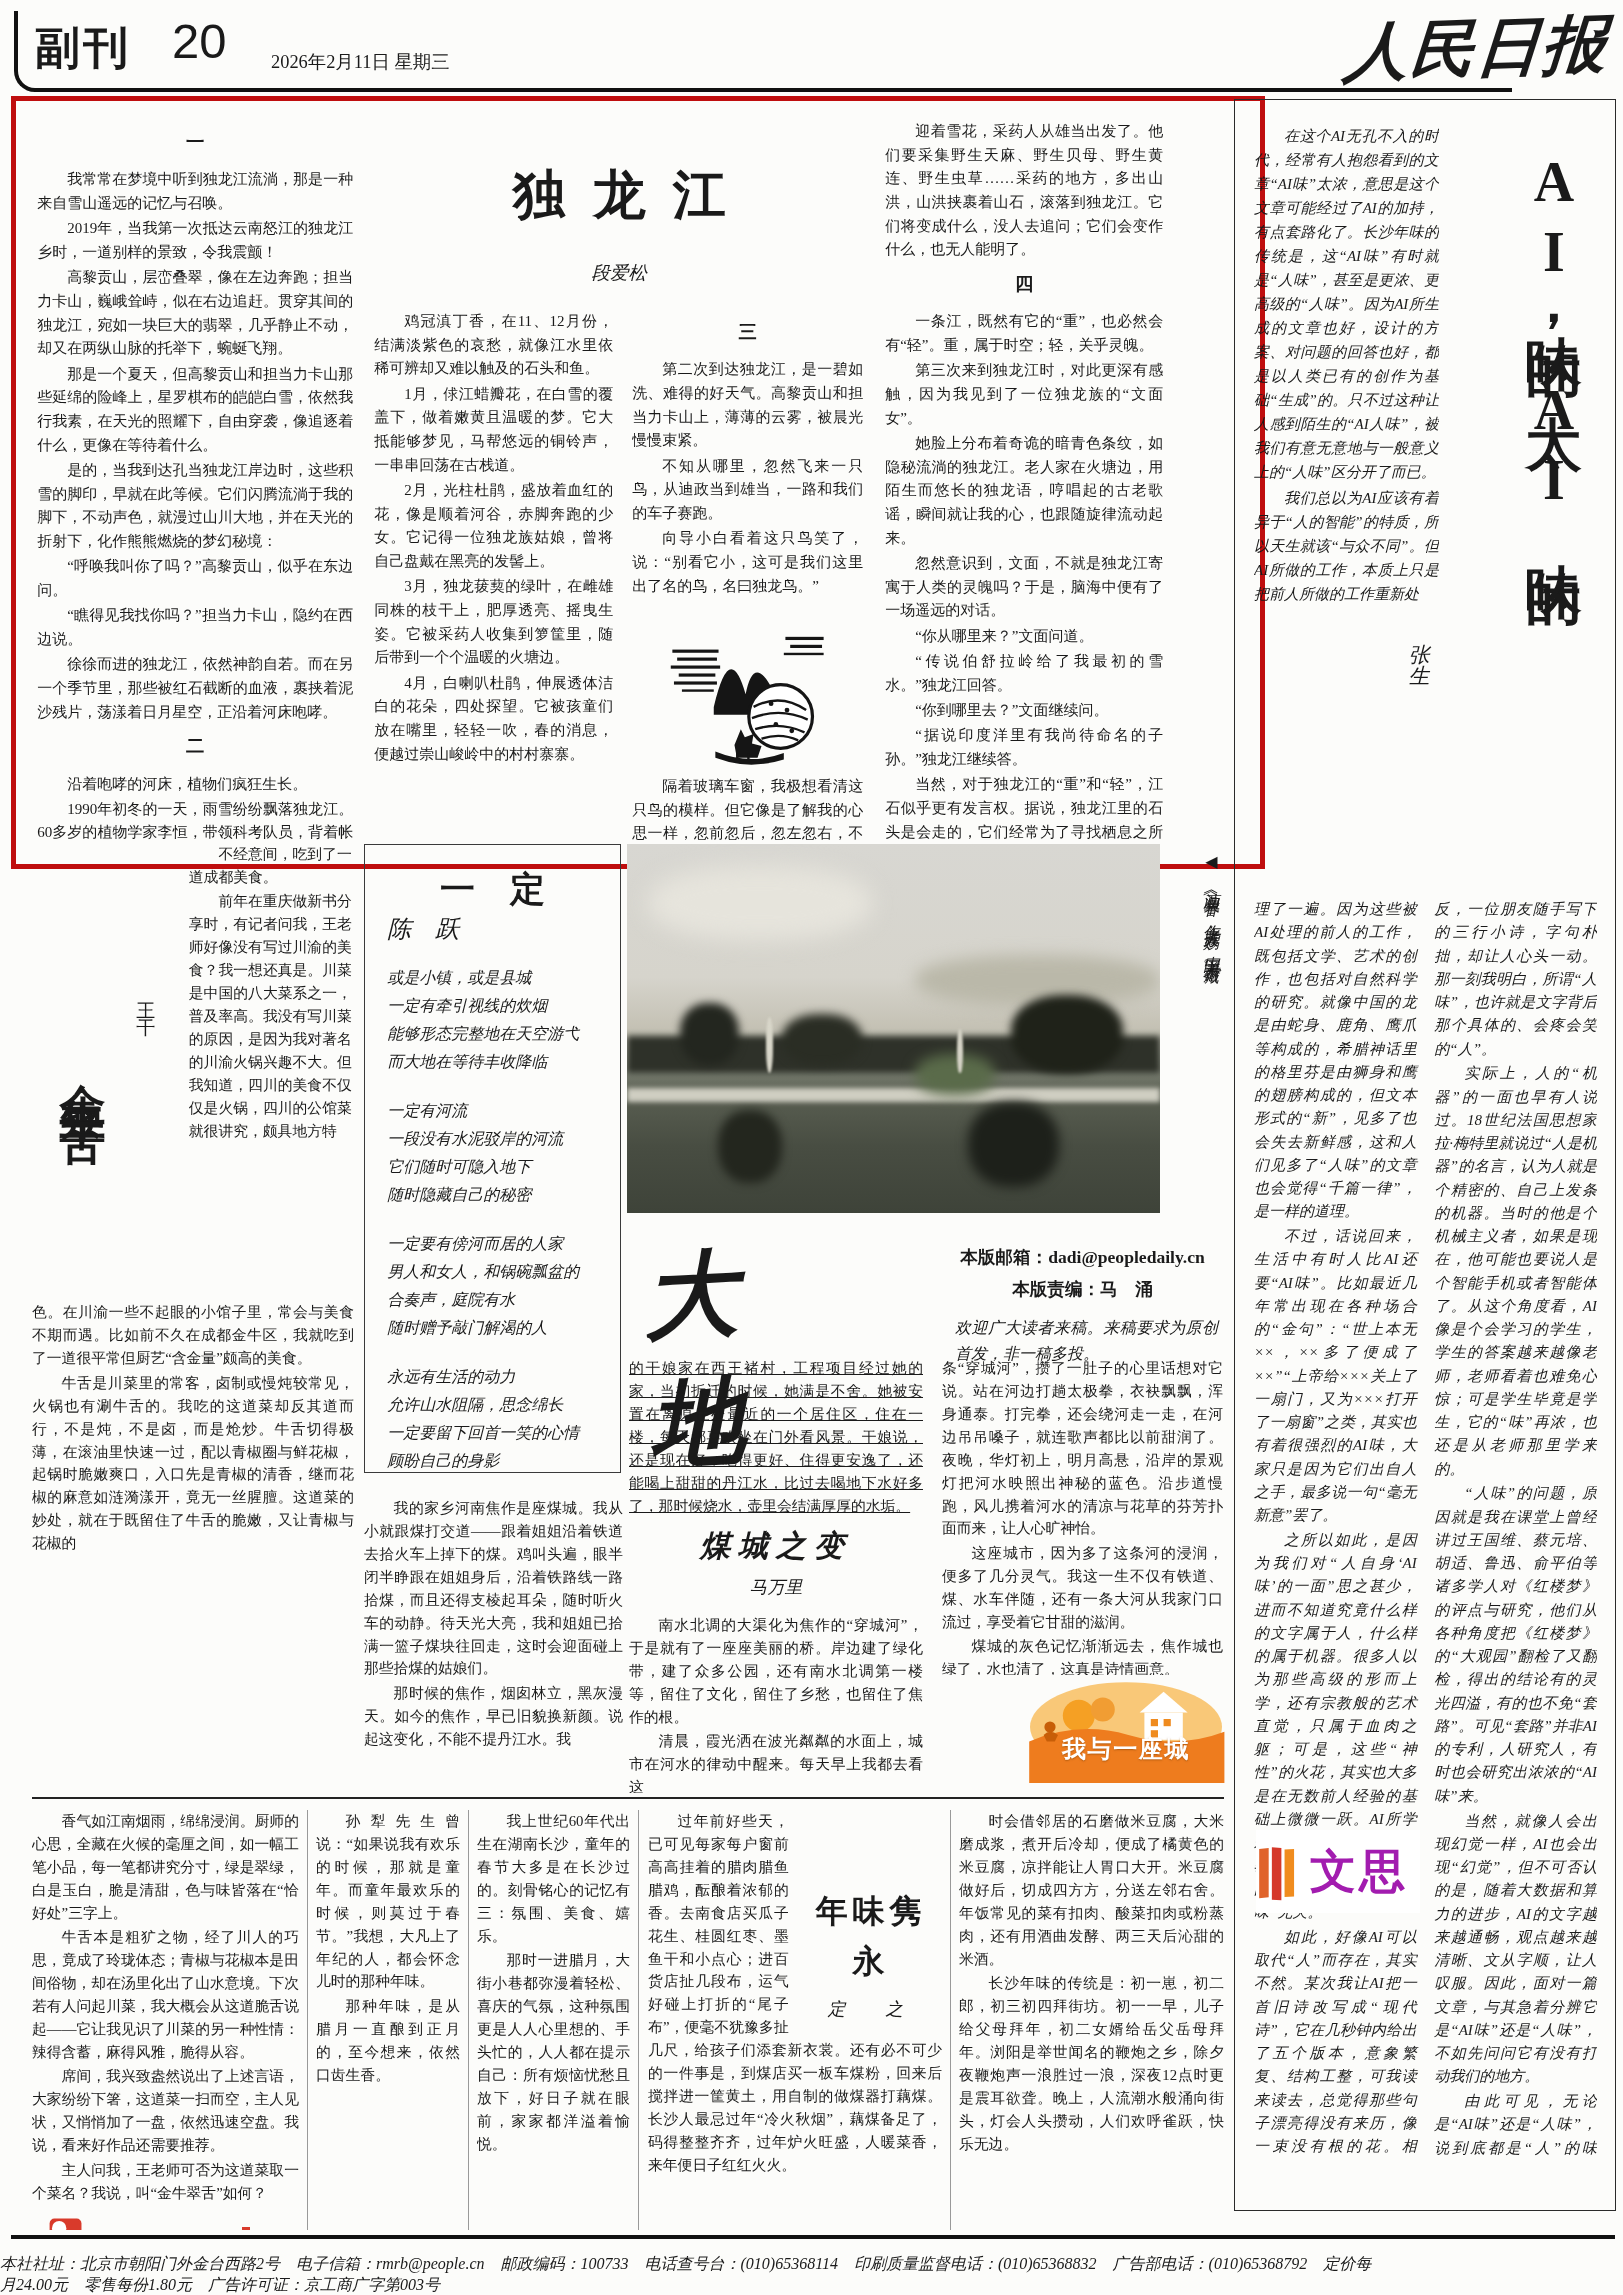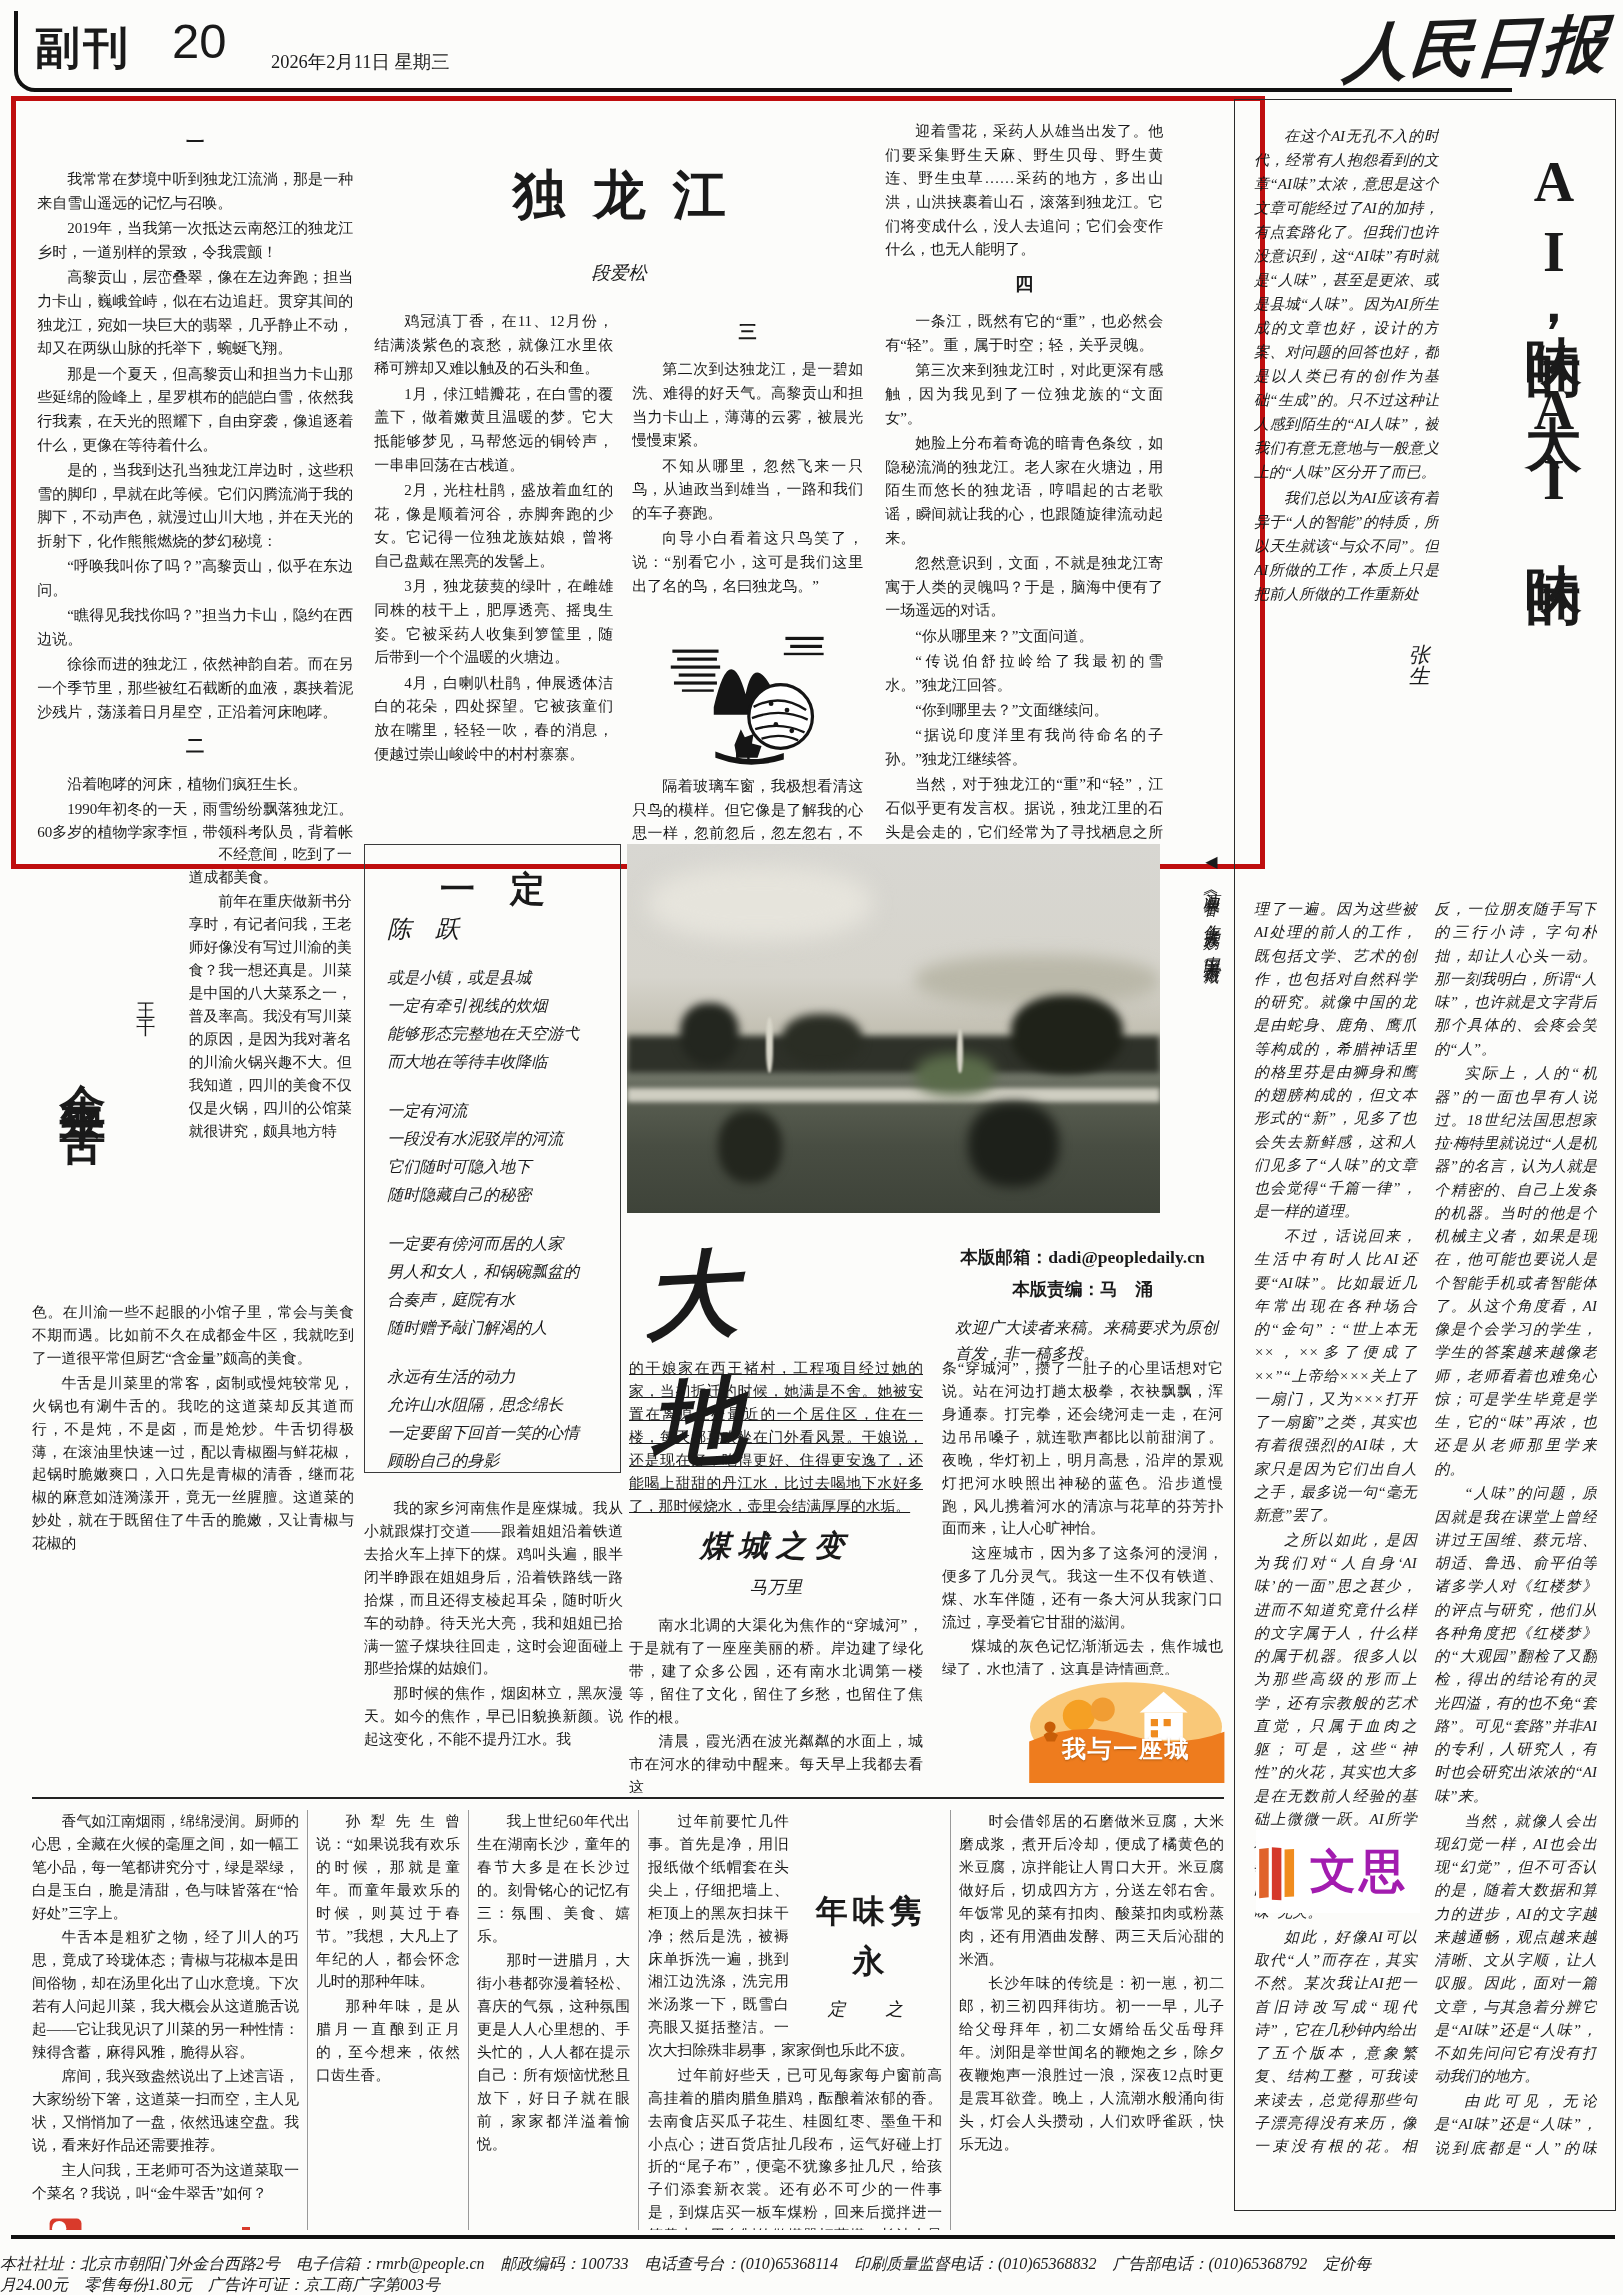--- a/index.html
+++ b/index.html
@@ -204,21 +204,21 @@
             <p class="p">当然，对于独龙江的“重”和“轻”，江石似乎更有发言权。据说，独龙江里的石头是会走的，它们经常为了寻找栖息之所而变化，它曾对在江水边浣洗的文面女说过：</p>
           </div>
       </div>
     </div>
   </div>
 
   <div class="aibox">
     <div class="ai-title">AI味的，太AI味的</div>
     <div class="ai-author kaiti">张生</div>
     <div class="ai-intro kaiti">
-        <p class="p">在这个AI无孔不入的时代，经常有人抱怨看到的文章“AI味”太浓，意思是这个文章可能经过了AI的加持，有点套路化了。但我们也许没意识到，这“AI味”有时就是“人味”，甚至是更浓、或是县城“人味”。因为AI所生成的文章也好，设计的方案、对问题的回答也好，都是以人类已有的创作为基础“生成”的。只不过这种让人感到陌生的“AI人味”，被我们有意无意地与一般意义上的“人味”区分开了而已。</p>
+        <p class="p">在这个AI无孔不入的时代，经常有人抱怨看到的文章“AI味”太浓，意思是这个文章可能经过了AI的加持，有点套路化了。长沙年味的传统是，这“AI味”有时就是“人味”，甚至是更浓、更高级的“人味”。因为AI所生成的文章也好，设计的方案、对问题的回答也好，都是以人类已有的创作为基础“生成”的。只不过这种让人感到陌生的“AI人味”，被我们有意无意地与一般意义上的“人味”区分开了而已。</p>
         <p class="p">我们总以为AI应该有着异于“人的智能”的特质，所以天生就该“与众不同”。但AI所做的工作，本质上只是把前人所做的工作重新处</p>
       </div>
     <div class="ai-body kaiti cont">
         <p class="p">理了一遍。因为这些被AI处理的前人的工作，既包括文学、艺术的创作，也包括对自然科学的研究。就像中国的龙是由蛇身、鹿角、鹰爪等构成的，希腊神话里的格里芬是由狮身和鹰的翅膀构成的，但文本形式的“新”，见多了也会失去新鲜感，这和人们见多了“人味”的文章也会觉得“千篇一律”，是一样的道理。</p>
         <p class="p">不过，话说回来，生活中有时人比AI还要“AI味”。比如最近几年常出现在各种场合的“金句”：“世上本无××，××多了便成了××”“上帝给×××关上了一扇门，又为×××打开了一扇窗”之类，其实也有着很强烈的AI味，大家只是因为它们出自人之手，最多说一句“毫无新意”罢了。</p>
         <p class="p">之所以如此，是因为我们对“人自身‘AI味’的一面”思之甚少，进而不知道究竟什么样的文字属于人，什么样的属于机器。很多人以为那些高级的形而上学，还有宗教般的艺术直觉，只属于血肉之躯；可是，这些“神性”的火花，其实也大多是在无数前人经验的基础上微微一跃。AI所学来自人性，来自人的经验与智慧的总和，它的“味”因此不可能与“人味”无关。</p>
         <p class="p">如此，好像AI可以取代“人”而存在，其实不然。某次我让AI把一首旧诗改写成“现代诗”，它在几秒钟内给出了五个版本，意象繁复、结构工整，可我读来读去，总觉得那些句子漂亮得没有来历，像一束没有根的花。相反，一位朋友随手写下的三行小诗，字句朴拙，却让人心头一动。那一刻我明白，所谓“人味”，也许就是文字背后那个具体的、会疼会笑的“人”。</p>
         <p class="p">实际上，人的“机器”的一面也早有人说过。18世纪法国思想家拉·梅特里就说过“人是机器”的名言，认为人就是个精密的、自己上发条的机器。当时的他是个机械主义者，如果是现在，他可能也要说人是个智能手机或者智能体了。从这个角度看，AI像是个会学习的学生，学生的答案越来越像老师，老师看着也难免心惊；可是学生毕竟是学生，它的“味”再浓，也还是从老师那里学来的。</p>
         <p class="p">“人味”的问题，原因就是我在课堂上曾经讲过王国维、蔡元培、胡适、鲁迅、俞平伯等诸多学人对《红楼梦》的评点与研究，他们从各种角度把《红楼梦》的“大观园”翻检了又翻检，得出的结论有的灵光四溢，有的也不免“套路”。可见“套路”并非AI的专利，人研究人，有时也会研究出浓浓的“AI味”来。</p>
         <p class="p">当然，就像人会出现幻觉一样，AI也会出现“幻觉”，但不可否认的是，随着大数据和算力的进步，AI的文字越来越通畅，观点越来越清晰、文从字顺，让人叹服。因此，面对一篇文章，与其急着分辨它是“AI味”还是“人味”，不如先问问它有没有打动我们的地方。</p>
@@ -374,21 +374,20 @@
         <p class="p">那时一进腊月，大街小巷都弥漫着轻松、喜庆的气氛，这种氛围更是人人心里想的、手头忙的，人人都在提示自己：所有烦恼忧愁且放下，好日子就在眼前，家家都洋溢着愉悦。</p>
       </div>
   </div>
 
   <div class="bb-col small-text bb-rule" style="left:648px;width:294px;">
     <div class="nw-titleblock">
       <div class="nw-title">年味隽永</div>
       <div class="nw-author kaiti">定　之</div>
     </div>
     <div>
-        <p class="p">过年前要忙几件事。首先是净，用旧报纸做个纸帽套在头尖上，仔细把墙上、柜顶上的黑灰扫抹干净；然后是洗，被褥床单拆洗一遍，挑到湘江边洗涤，洗完用米汤浆一下，既雪白亮眼又挺括整洁。一次大扫除殊非易事，家家倒也乐此不疲。</p>
         <p class="p">过年前好些天，已可见每家每户窗前高高挂着的腊肉腊鱼腊鸡，酝酿着浓郁的香。去南食店买瓜子花生、桂圆红枣、墨鱼干和小点心；进百货店扯几段布，运气好碰上打折的“尾子布”，便毫不犹豫多扯几尺，给孩子们添套新衣裳。还有必不可少的一件事是，到煤店买一板车煤粉，回来后搅拌进一筐黄土，用自制的做煤器打藕煤。长沙人最忌过年“冷火秋烟”，藕煤备足了，码得整整齐齐，过年炉火旺盛，人暖菜香，来年便日子红红火火。</p>
       </div>
   </div>
 
   <div class="bb-col small-text cont" style="left:959px;width:265px;">
     <div>
         <p class="p">时会借邻居的石磨做米豆腐，大米磨成浆，煮开后冷却，便成了橘黄色的米豆腐，凉拌能让人胃口大开。米豆腐做好后，切成四方方，分送左邻右舍。年饭常见的菜有扣肉、酸菜扣肉或粉蒸肉，还有用酒曲发酵、两三天后沁甜的米酒。</p>
         <p class="p">长沙年味的传统是：初一崽，初二郎，初三初四拜街坊。初一一早，儿子给父母拜年，初二女婿给岳父岳母拜年。浏阳是举世闻名的鞭炮之乡，除夕夜鞭炮声一浪胜过一浪，深夜12点时更是震耳欲聋。晚上，人流潮水般涌向街头，灯会人头攒动，人们欢呼雀跃，快乐无边。</p>
       </div>
   </div>

